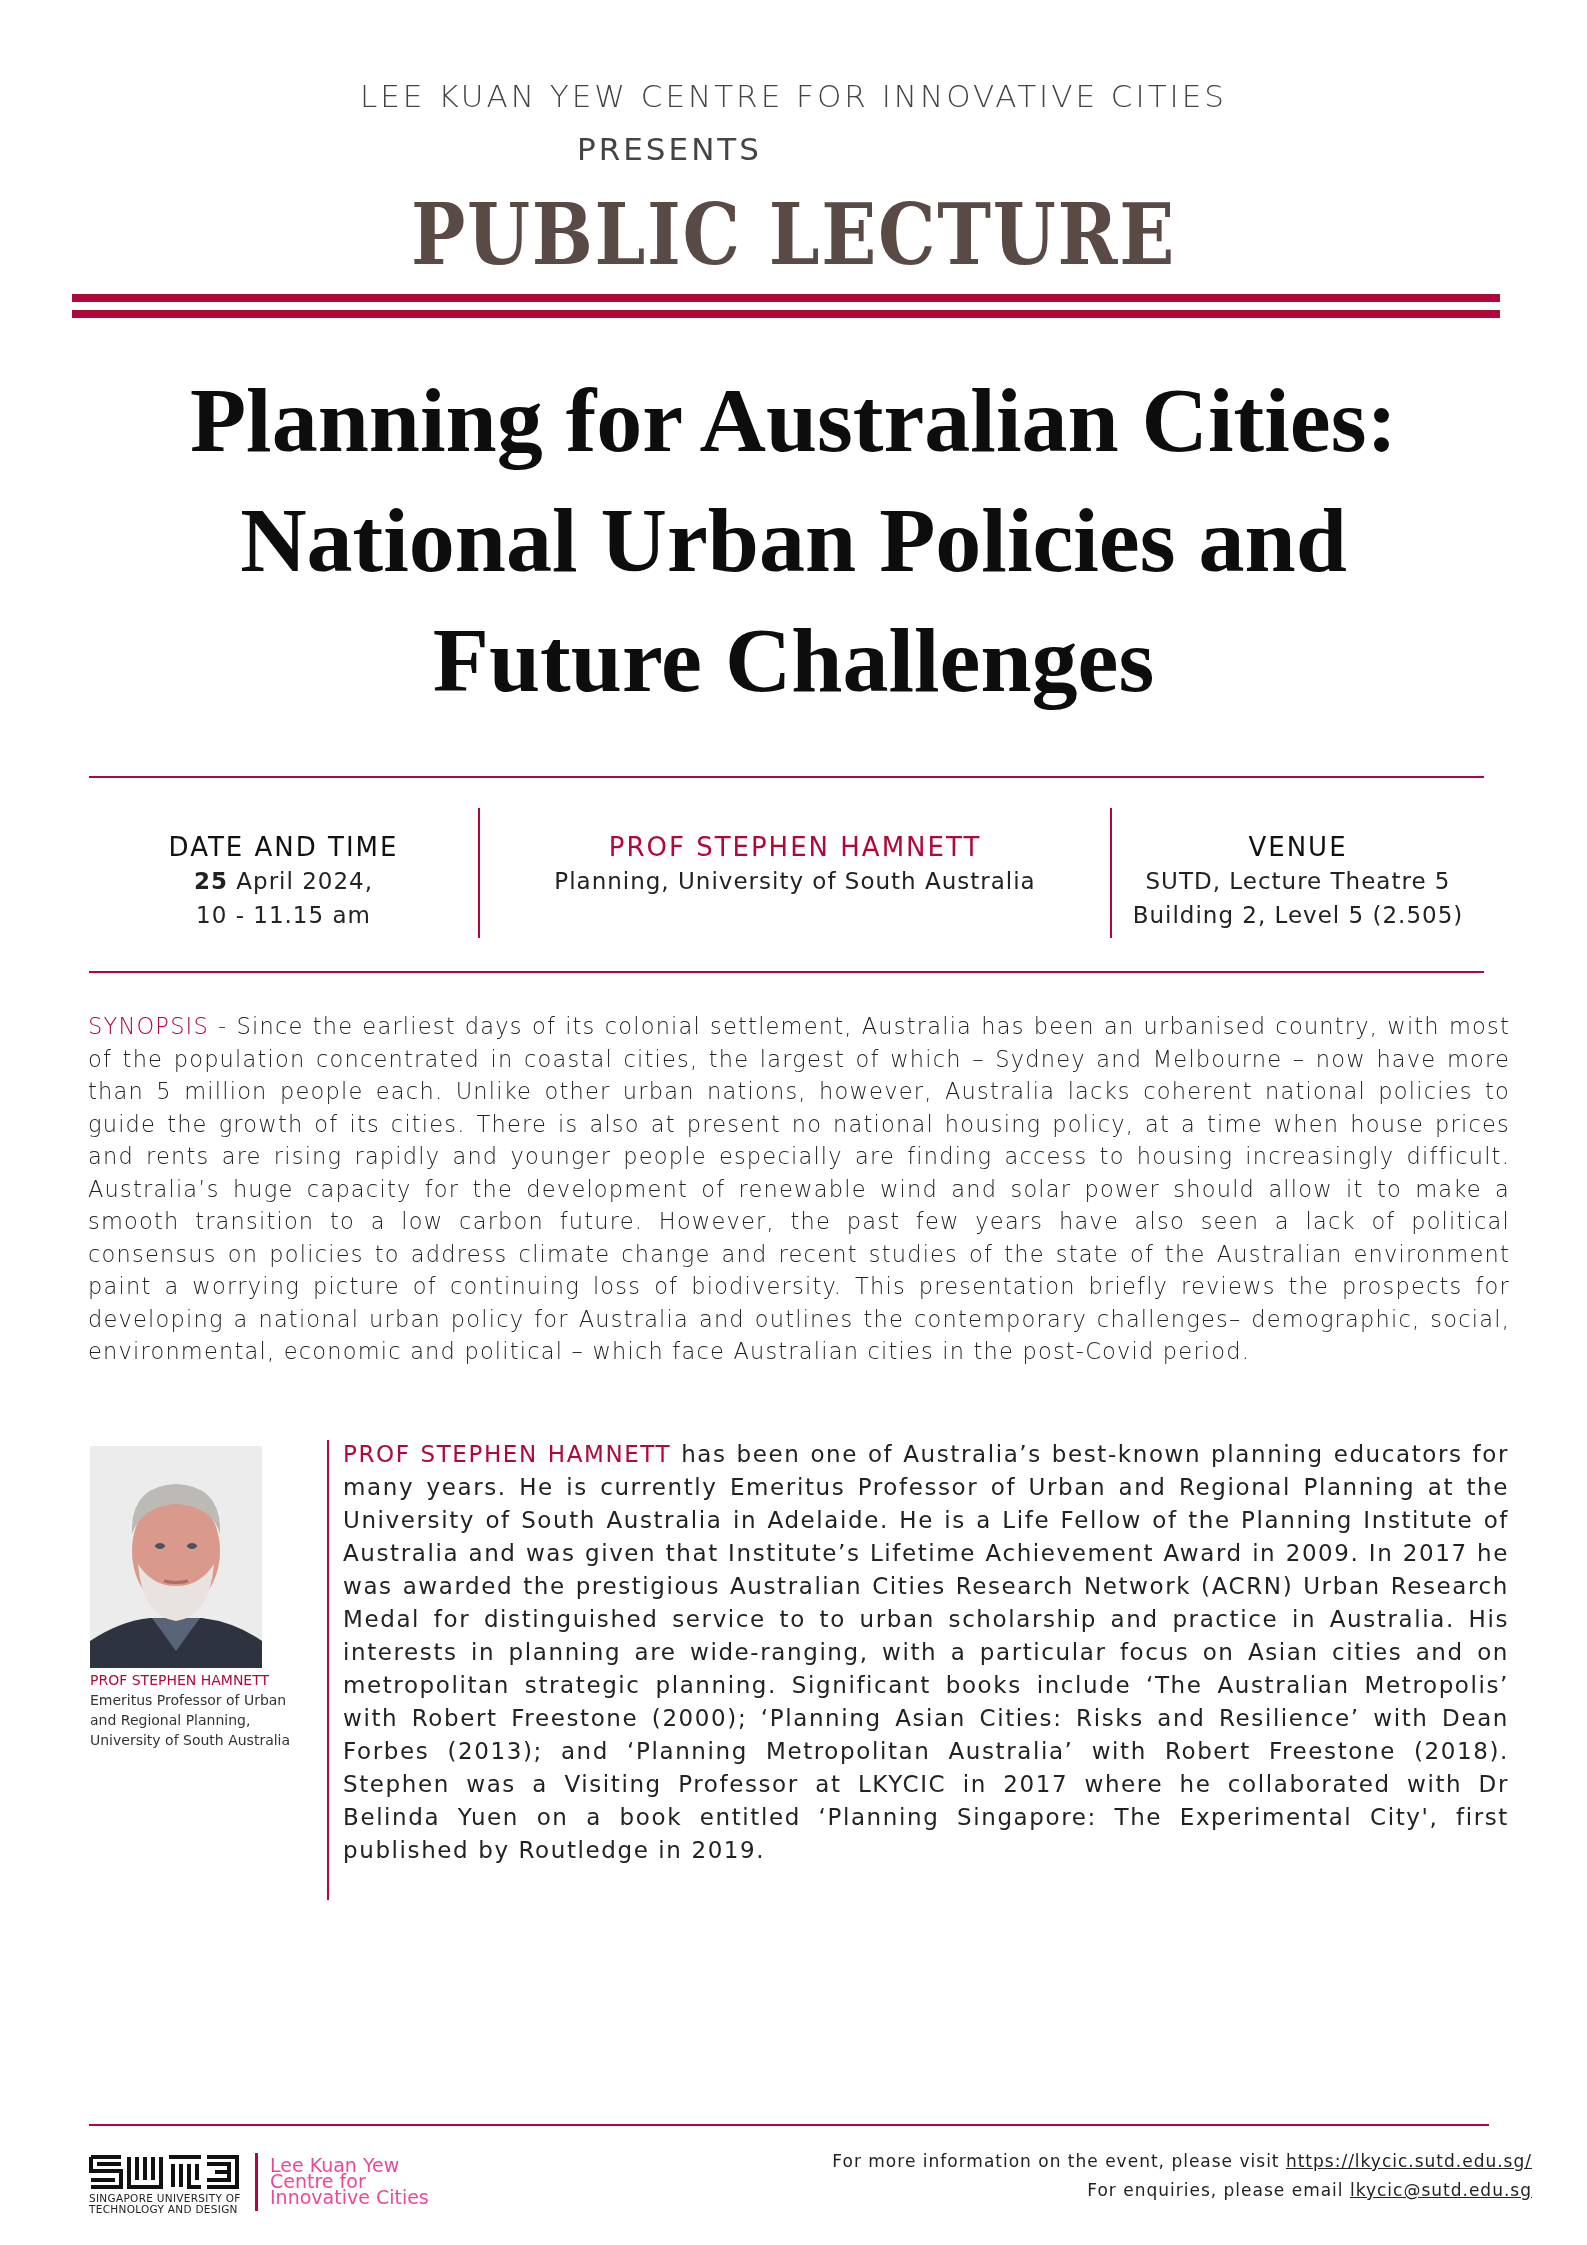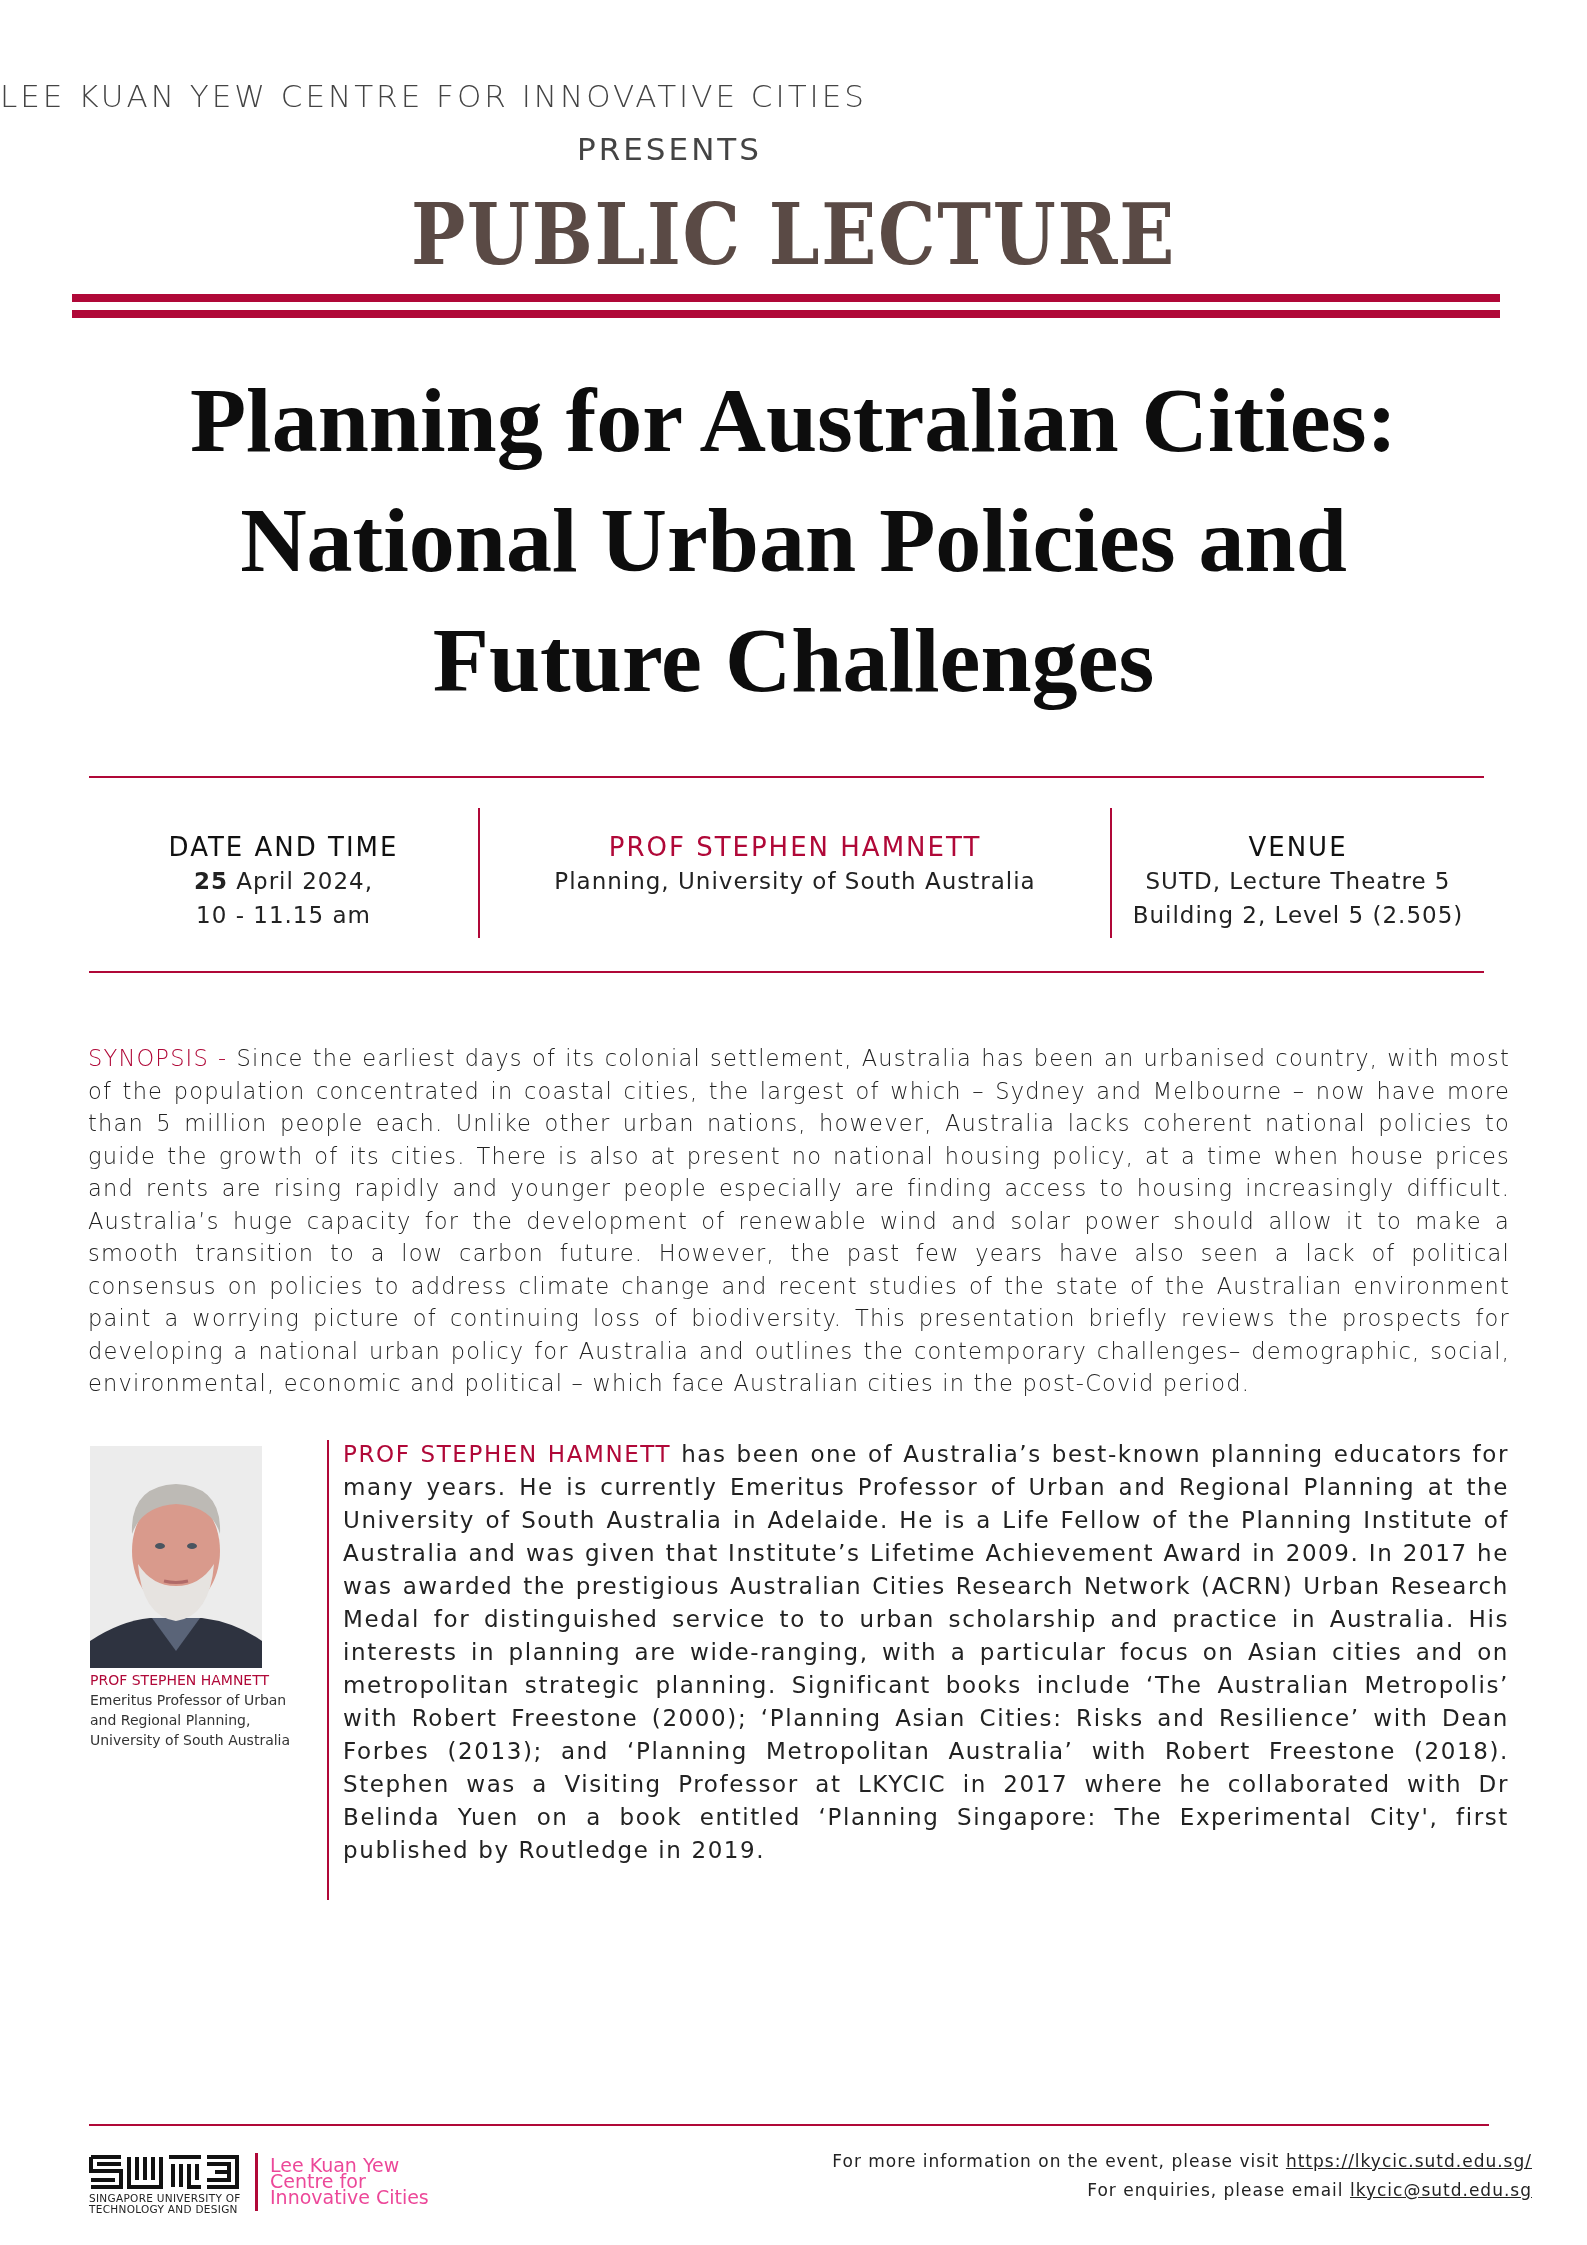--- a/index.html
+++ b/index.html
@@ -1,41 +1,41 @@
 <!DOCTYPE html>
 <html><head>
 <meta charset="utf-8">
 <style>
   html, body { margin: 0; padding: 0; background: #ffffff; }
   body { width: 1587px; height: 2245px; position: relative; overflow: hidden;
          font-family: "DejaVu Sans", sans-serif; color: #1a1a1a; }
   .abs { position: absolute; }
 
-  .org { left: 0; width: 1587px; top: 78px; text-align: left; font-size: 31px;
+  .org { left: 0; width: 1587px; top: 78px; text-align: center; font-size: 31px;
          letter-spacing: 3px; color: #444444; font-family: "DejaVu Sans", sans-serif; font-weight: 300; }
   .presents { left: 0; width: 1339px; top: 131px; text-align: center; font-size: 31px;
          letter-spacing: 3px; color: #444444; }
   .kicker { left: 0; width: 1587px; top: 185px; text-align: center;
          font-family: "DejaVu Serif", serif; font-weight: bold; font-size: 84px;
          color: #5a4a45; letter-spacing: 2px; transform: scaleX(0.86); line-height: 100px; }
   .bar { left: 72px; width: 1428px; height: 8px; background: #b00838; }
 
   .title { left: 60px; width: 1467px; top: 360px; text-align: center;
            font-family: "Liberation Serif", serif; font-weight: bold; font-size: 92px;
            line-height: 120px; color: #0d0d0d; }
 
   .rule { left: 89px; width: 1395px; height: 2px; background: #b00838; }
   .vdiv { width: 2px; background: #b00838; top: 808px; height: 130px; }
 
   .info { top: 830px; text-align: center; font-size: 23px; line-height: 34px; letter-spacing: 1px; color: #222; }
   .info .head { font-size: 26px; letter-spacing: 2px; color: #111; }
   .info .head.red { color: #b00838; }
   .info b { font-weight: 600; }
 
-  .synopsis { left: 88px; width: 1422px; top: 1042px; font-size: 22.5px; line-height: 32.5px;
+  .synopsis { left: 88px; width: 1422px; top: 1010px; font-size: 22.5px; line-height: 32.5px;
               letter-spacing: 1.2px; text-align: justify; color: #222; font-weight: 300; }
   .synopsis .lead { color: #b00838; }
 
   .photo { left: 90px; top: 1446px; width: 172px; height: 222px; overflow: hidden; background: #e9e9e9; }
   .caption { left: 90px; top: 1670px; width: 230px; font-size: 14px; line-height: 20px; color: #333; }
   .caption .name { color: #b00838; }
 
   .bio-line { left: 327px; top: 1440px; width: 2px; height: 460px; background: #b00838; }
   .bio { left: 343px; width: 1166px; top: 1438px; font-size: 23px; line-height: 33px;
          letter-spacing: 1.6px; text-align: justify; color: #222; }

